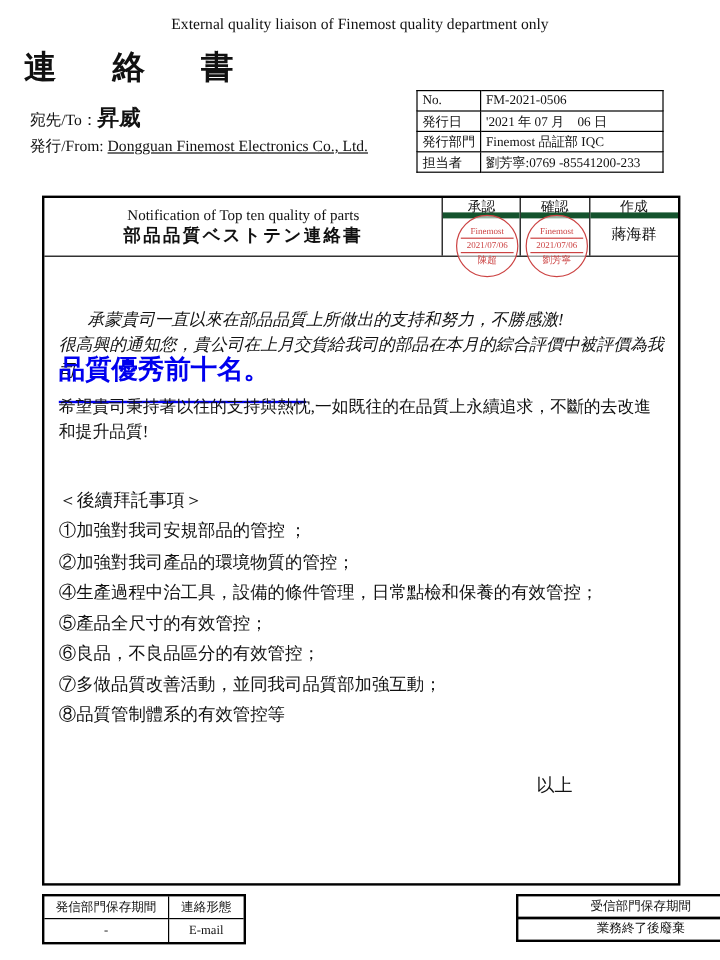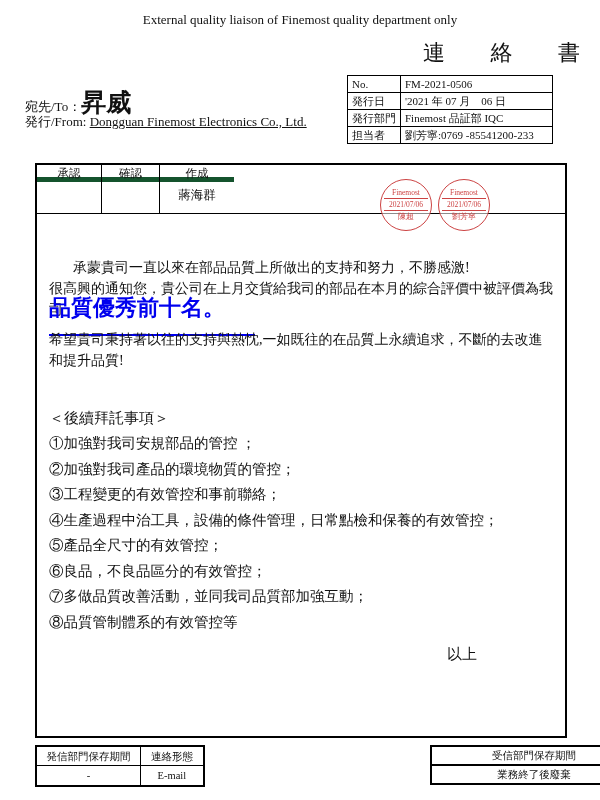--- a/index.html
+++ b/index.html
@@ -7,25 +7,25 @@
   body {
     width:600px; height:800px; position:relative;
     font-family:"Liberation Serif","DejaVu Serif",serif;
     color:#111; overflow:hidden;
   }
   .page { position:absolute; inset:0; }
 
   .top-note { position:absolute; top:12px; left:0; width:100%;
     text-align:center; font-size:13px; }
   .doc-title { position:absolute; top:38px; left:0; width:100%;
-    text-align:right; font-size:22px; font-weight:normal;
+    text-align:left; font-size:27px; font-weight:bold;
     letter-spacing:20px; text-indent:20px; }
 
   .to-line { position:absolute; top:86px; left:25px; font-size:13px; }
-  .to-line .big { font-size:25px; font-weight:bold; }
+  .to-line .big { font-size:18px; font-weight:bold; }
   .from-line { position:absolute; top:113px; left:25px; font-size:13px; }
   .from-line .uline { text-decoration:underline; }
 
   .info-table { position:absolute; top:75px; left:347px; width:206px;
     border:1.5px solid #000; border-collapse:collapse; font-size:11px; }
   .info-table td { border:1px solid #000; height:17px; padding:0 4px;
     white-space:nowrap; }
   .info-table td.lbl { width:46px; }
 
   .main-box { position:absolute; top:163px; left:35px; width:532px; height:575px;
@@ -52,21 +52,21 @@
   .stamp .s1 { font-size:7.5px; line-height:10px; }
   .stamp .s2 { font-size:7.5px; line-height:11px;
     border-top:1px solid #cc4343; border-bottom:1px solid #cc4343;
     margin:0 3px; }
   .stamp .s3 { font-size:8px; line-height:12px; }
   .stamp-approve { top:14px; left:343px; }
   .stamp-confirm { top:14px; left:401px; }
 
   .body-para { position:absolute; left:12px; right:10px;
     font-size:14px; line-height:21px; }
-  .p1 { top:92px; }
+  .p1 { top:92px;font-style:italic; }
   .p1 .indent { display:inline-block; width:24px; }
   .highlight { position:absolute; top:128px; left:12px;
     font-size:22px; font-weight:bold; }
   .highlight span { border-bottom:2px solid; padding-right:30px; padding-bottom:14px; }
   .p3 { top:164px; }
 
   .requests { position:absolute; top:240px; left:12px; right:10px; }
   .req-heading { font-size:15px; font-weight:normal; line-height:26px; }
   .req-item { font-size:14.5px; line-height:25.5px; }
 
@@ -117,20 +117,24 @@
     <tr>
       <td class="lbl">担当者</td>
       <td>劉芳寧:0769 -85541200-233</td>
     </tr>
   </tbody>
     </table>
 
   <div class="main-box">
 
     <div class="mb-header">
+      <div class="mb-title-cell">
+        <div class="mb-title-en">Notification of Top ten quality of parts</div>
+        <div class="mb-title-jp">部品品質ベストテン連絡書</div>
+      </div>
       <div class="sign-col col-approve">
         <div class="sign-lbl">承認</div>
       </div>
       <div class="sign-col col-confirm">
         <div class="sign-lbl">確認</div>
       </div>
       <div class="sign-col col-create">
         <div class="sign-lbl">作成</div>
         <div class="creator-name">蔣海群</div>
       </div>
@@ -157,21 +161,20 @@
     </div>
 
     <div class="body-para p3">
       <span>希望貴司秉持著以往的支持與熱忱,一如既往的在品質上永續追求，不斷的去改進和提升品質!</span>
     </div>
 
     <div class="requests">
       <div class="req-heading">＜後續拜託事項＞</div>
       <div class="req-item">①加強對我司安規部品的管控 ；</div>
       <div class="req-item">②加強對我司產品的環境物質的管控；</div>
-      <div class="req-item">③工程變更的有效管控和事前聯絡；</div>
       <div class="req-item">④生產過程中治工具，設備的條件管理，日常點檢和保養的有效管控；</div>
       <div class="req-item">⑤產品全尺寸的有效管控；</div>
       <div class="req-item">⑥良品，不良品區分的有效管控；</div>
       <div class="req-item">⑦多做品質改善活動，並同我司品質部加強互動；</div>
       <div class="req-item">⑧品質管制體系的有效管控等</div>
     </div>
 
     <div class="closing">以上</div>
   </div>
 

